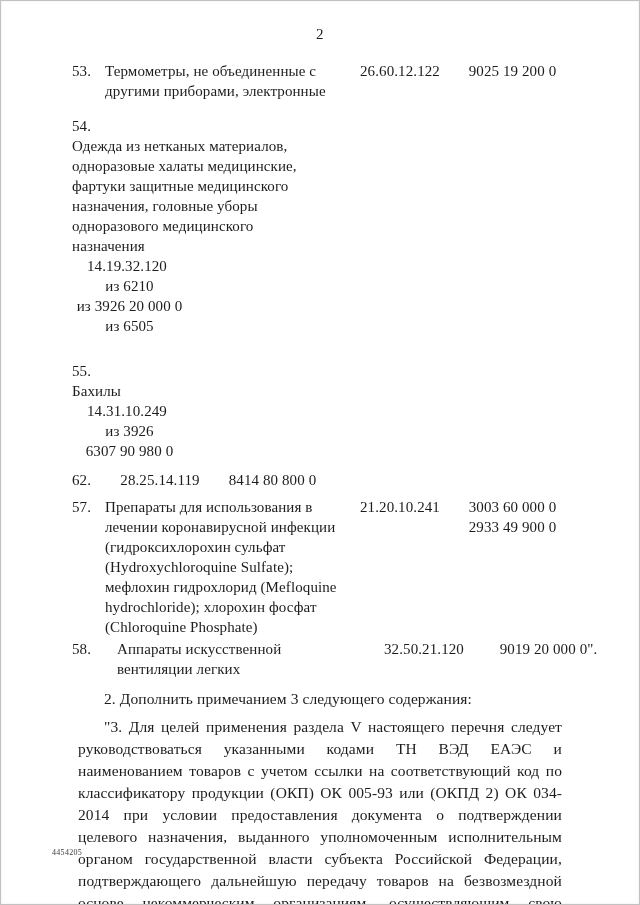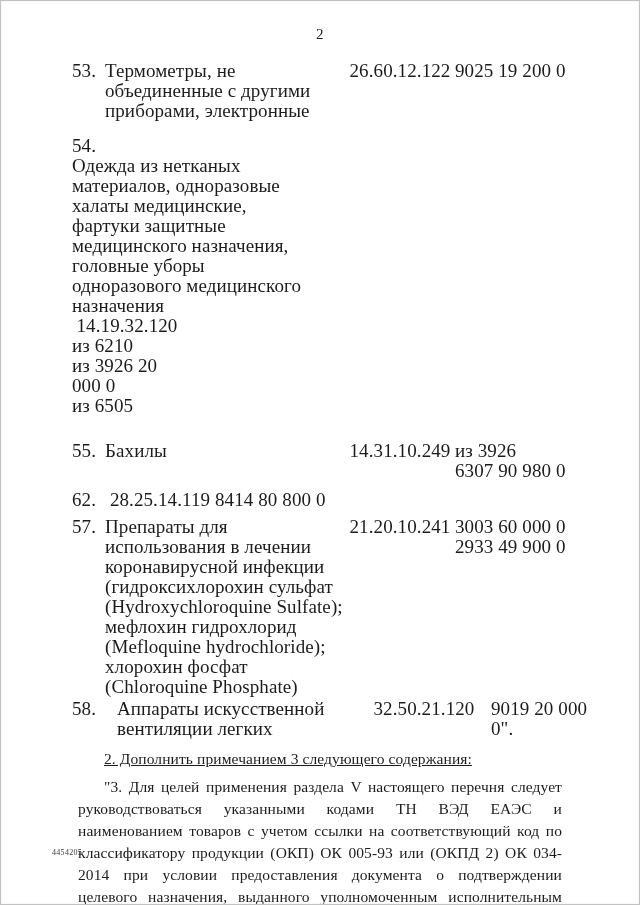--- a/index.html
+++ b/index.html
@@ -20,45 +20,44 @@
   .page-number {
     padding-top: 26px;
     text-align: center;
     font-size: 15px;
     letter-spacing: 0.5px;
   }
   .goods-table {
     margin-top: 18px;
     padding-left: 72px;
     padding-right: 70px;
-    font-size: 19px;
+    font-size: 15px;
     line-height: 20px;
     letter-spacing: 0.1px;
   }
   .row { display: flex; align-items: flex-start; }
   .row-53 { margin-bottom: 15px; }
   .row-54 { margin-bottom: 25px; flex-direction: column; }
-  .row-55 { margin-bottom: 9px; }
+  .row-55 { margin-bottom: 9px; flex-direction: column; }
   .row-56 { margin-bottom: 7px; }
   .row-57 { margin-bottom: 2px; }
   .row-58 { margin-bottom: 0; gap: 12px; }
   .col-num  { width: 33px; flex: 0 0 auto; }
   .col-desc { width: 240px; flex: 0 0 auto; }
   .col-okpd { width: 110px; flex: 0 0 auto; text-align: center; }
-  .col-tnved { width: 115px; flex: 0 0 auto; text-align: left; }
+  .col-tnved { width: 115px; flex: 0 0 auto; text-align: center; }
   .body-text {
     margin: 9px 78px 0 78px;
     font-size: 15.5px;
     line-height: 22px;
     letter-spacing: 0.1px;
   }
   .body-intro {
     text-indent: 26px;
     margin: 0 0 6px 0;
-    text-decoration: underline;
   }
   .body-para {
     text-align: justify;
     text-indent: 26px;
     word-spacing: 1.5px;
     margin: 0;
   }
   .footer-code {
     position: absolute;
     left: 52px; top: 848px;

